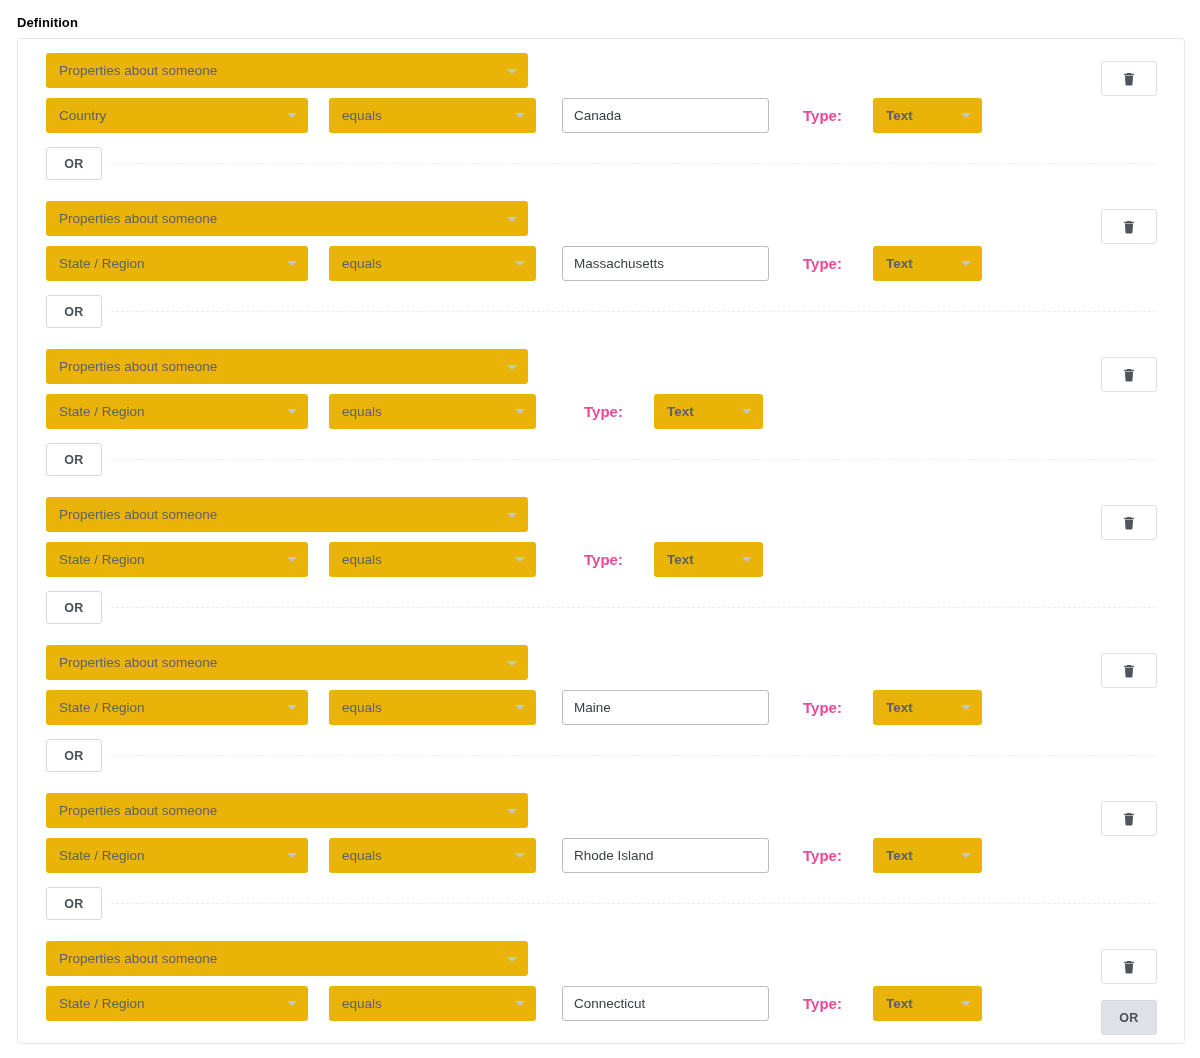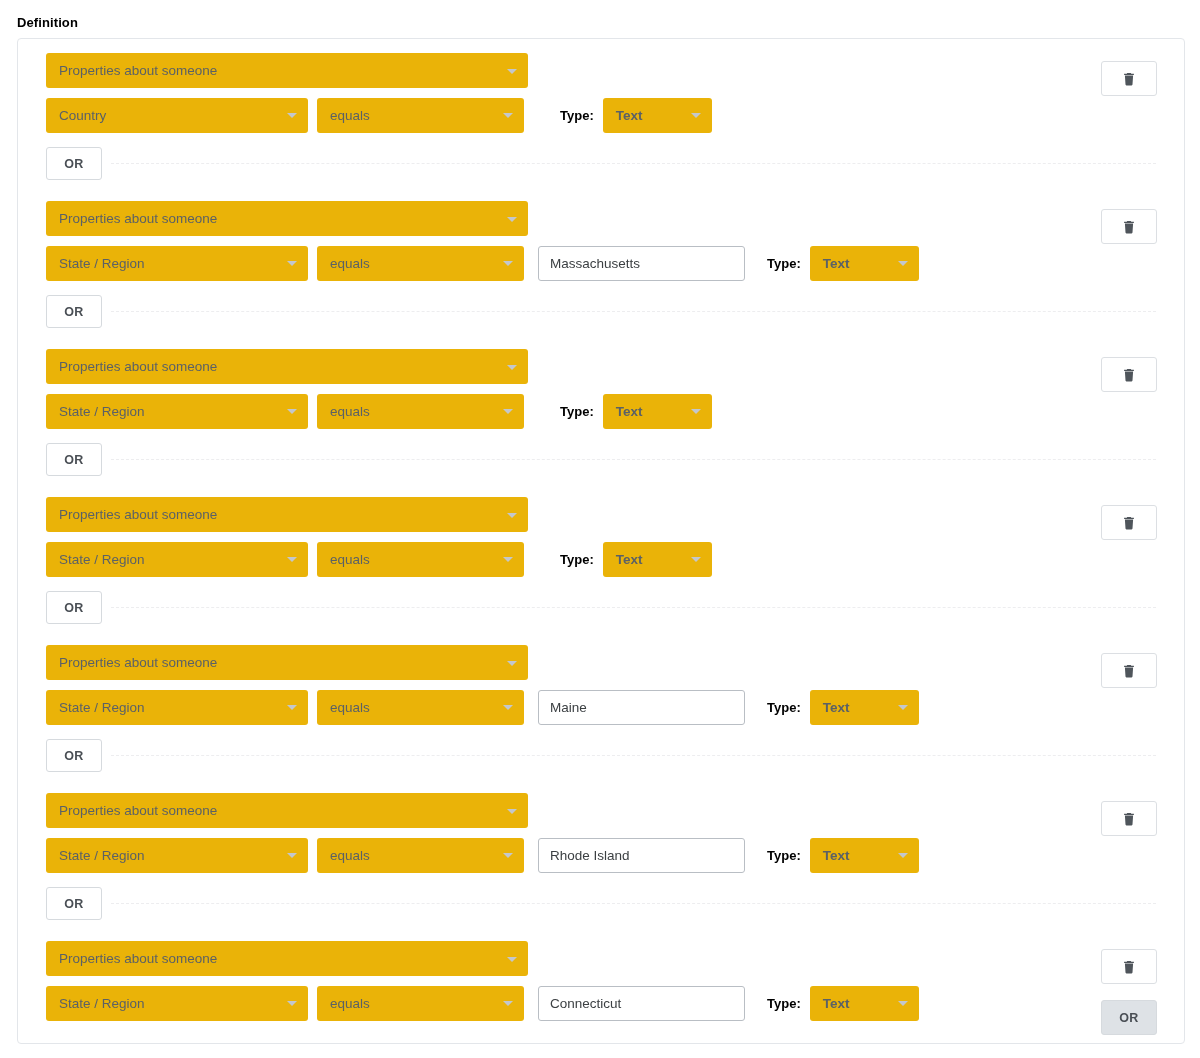--- a/index.html
+++ b/index.html
@@ -81,42 +81,42 @@
   .sel-entity { width: 482px; }
   .sel-field  { width: 262px; }
   .sel-op     { width: 207px; }
   .sel-type   { width: 109px; font-weight: bold; }
 
   
   .cond-row {
     height: 50px;
     display: flex;
     align-items: center;
-    gap: 0;
+    gap: 12px;
   }
   .cond-row .sel-field { margin-right: 9px; }
   .cond-row .sel-op    { margin-right: 14px; }
 
   .val-input {
     width: 207px;
     height: 35px;
     border: 1px solid #b9bec4;
     border-radius: 3px;
     background: #ffffff;
     font-family: "Liberation Sans", sans-serif;
     font-size: 13.5px;
     color: #3c4043;
     padding: 0 11px;
     outline: none;
   }
   .type-label {
-    font-size: 13px;
+    font-size: 15px;
     font-weight: bold;
-    color: #000000;
-    margin: 0 9px 0 22px;
+    color: #ec4899;
+    margin: 0 19px 0 22px;
     white-space: nowrap;
   }
 
   
   .del-btn {
     position: absolute;
     right: 27px;
     width: 56px;
     height: 35px;
     border: 1px solid #dcdfe3;
@@ -200,20 +200,21 @@
       </div>
       <div class="cond-row">
         <div class="sel sel-field">
           <span>Country</span>
           <span class="caret"></span>
         </div>
         <div class="sel sel-op">
           <span>equals</span>
           <span class="caret"></span>
         </div>
+        <input class="val-input" type="text" value="Canada" style="">
         <span class="type-label">Type:</span>
         <div class="sel sel-type">
           <span>Text</span>
           <span class="caret"></span>
         </div>
       </div>
     </div>
   <div class="del-btn" style="top: 22px;">
           <span>
             <svg width="12" height="14" viewBox="0 0 12 14" aria-hidden="true">

